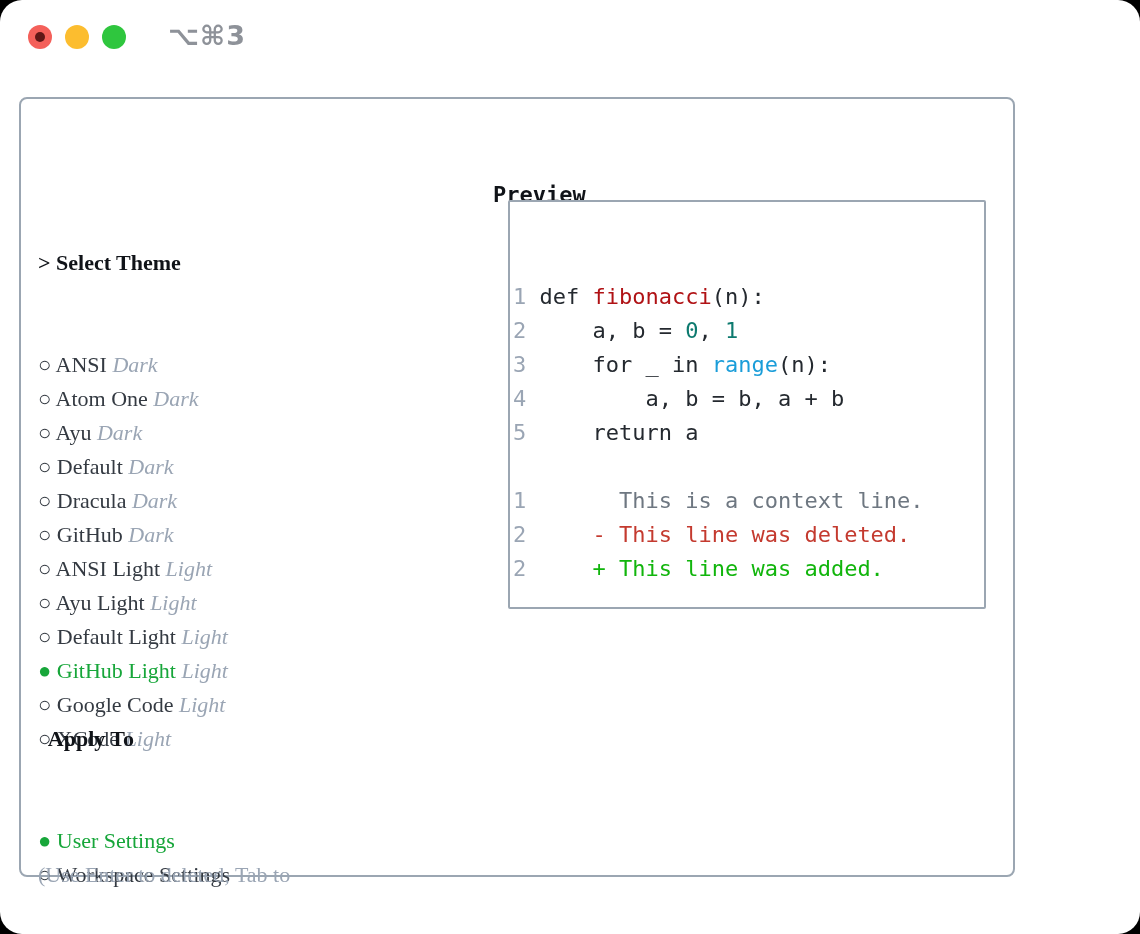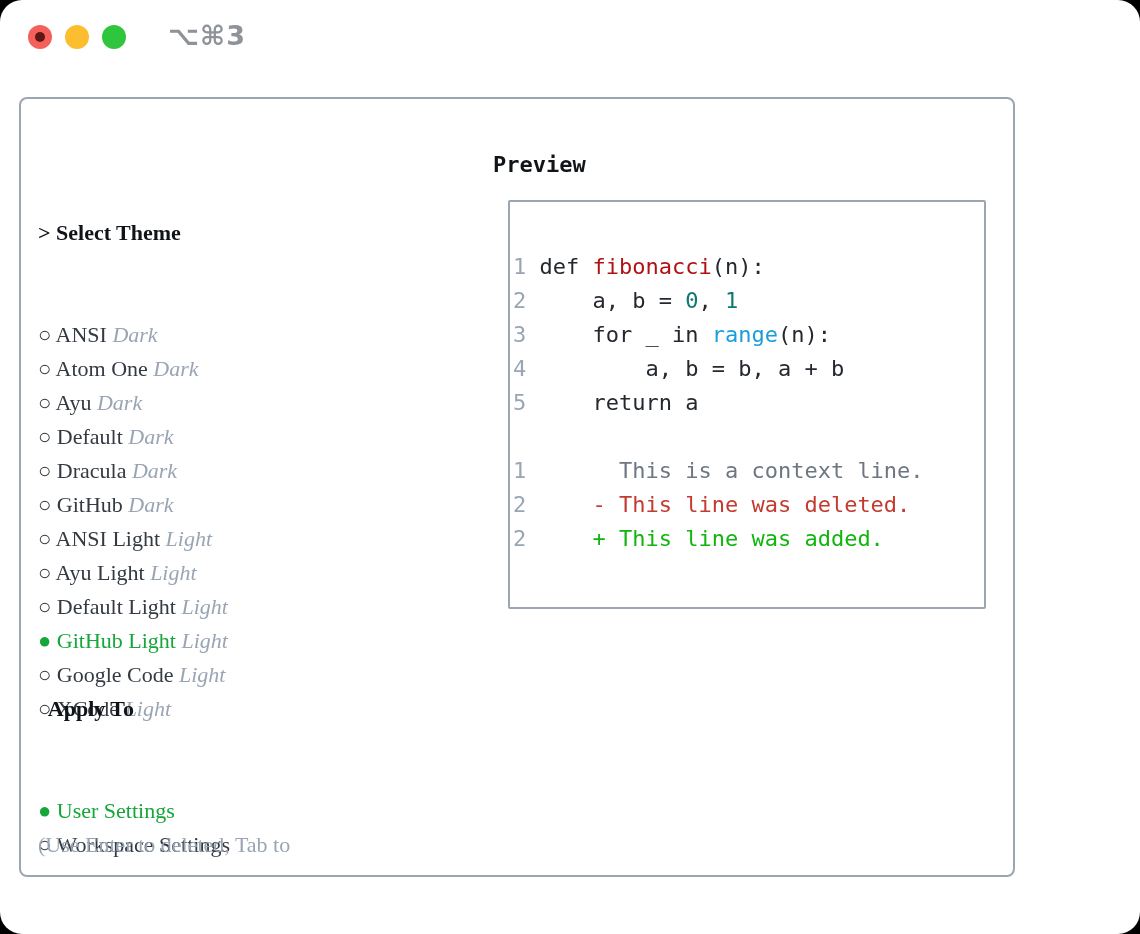--- a/index.html
+++ b/index.html
@@ -24,21 +24,21 @@
   .shortcut {
     position:absolute; left:168px; top:20px; font-family:"DejaVu Sans", sans-serif;
     font-size:27px; font-weight:bold; color:var(--muted-dark); letter-spacing:1px;
   }
   
   .main-box {
     position:absolute; left:19px; top:97px; width:996px; height:780px;
     box-sizing:border-box; border:2px solid var(--border); border-radius:8px; background:#fff;
   }
   .mono { font:22px/34px "DejaVu Sans Mono", monospace; white-space:pre; color:var(--text); }
-  .block { position:absolute; }
+  .block { position:absolute;margin-top:30px; }
   .bold-title { font-weight:bold; color:#101318; }
   .variant { color:var(--muted); font-style:italic; }
   .row { height:34px;font-family:Liberation Serif, serif; }
   .row.selectable { cursor:pointer; }
   .radio { color:var(--text); }
   .selected .radio, .selected .opt-label { color:var(--green); }
   .hint { color:var(--muted); }
   
   .preview-box {
     position:absolute; left:487px; top:101px; width:478px; height:409px;

